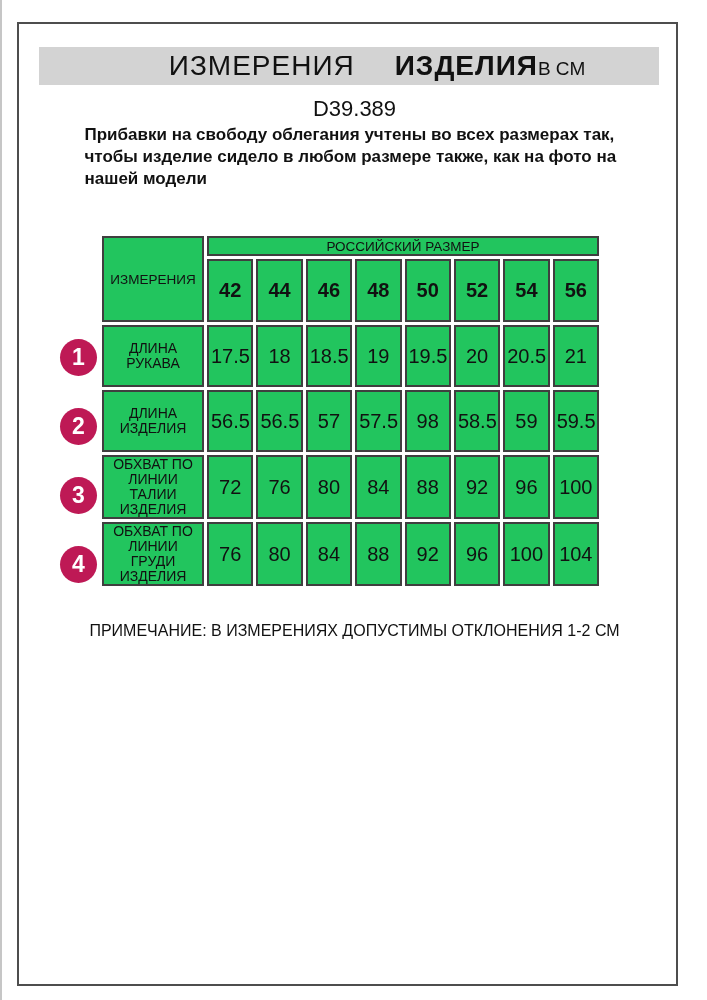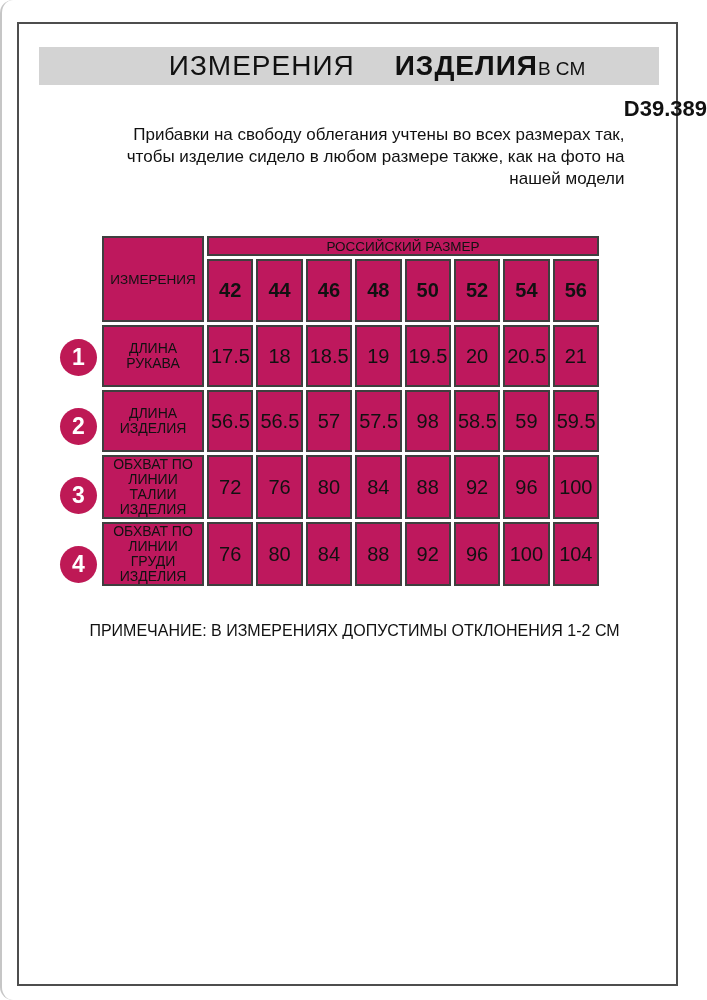--- a/index.html
+++ b/index.html
@@ -5,21 +5,20 @@
   html,body { margin:0; padding:0; background:#ffffff; }
   .page {
     position:relative;
     width:707px; height:1000px;
     background:#ffffff;
     font-family:"Liberation Sans", sans-serif;
     color:#111;
     overflow:hidden;
     border-left:2px solid #c6c6c6;
     box-sizing:border-box;
-    border-radius:13px;
   }
   .frame {
     position:absolute; left:15px; top:22px;
     width:657px; height:960px;
     border:2px solid #4e4e4e;
   }
   .titlebar {
     position:absolute; left:37px; top:47px;
     width:620px; height:38px;
     background:#d3d3d3;
@@ -28,36 +27,36 @@
   .titlebar-inner {
     display:flex; align-items:baseline;
     transform:translateX(28px);
     white-space:nowrap;
   }
   .title-w1 { font-size:28px; font-weight:400; letter-spacing:1px; }
   .title-w2 { font-size:28px; font-weight:700; margin-left:40px; letter-spacing:1px; }
   .title-w3 { font-size:19px; font-weight:400; }
   .product-code {
     position:absolute; left:0; top:96px; width:100%;
-    text-align:right; font-size:22px; font-weight:700;
+    text-align:center; font-size:22px; font-weight:400;
   }
   .description {
     position:absolute; left:50%; top:124px; transform:translateX(-50%);
-    width:540px; text-align:right;
-    font-size:17px; line-height:22px; font-weight:400;
+    width:540px; text-align:left;
+    font-size:17px; line-height:22px; font-weight:700;
   }
   .table-zone { position:absolute; left:97px; top:233px; }
   table.size-table {
     border-collapse:separate; border-spacing:3px;
     table-layout:fixed; width:503px;
   }
   table.size-table col.c-label { width:102px; }
   table.size-table th, table.size-table td {
     border:2px solid #3f3f3f;
-    background:#be185d;
+    background:#22c55e;
     text-align:center; vertical-align:middle;
     padding:0 2px;
     font-weight:400;
   }
   tr.r-group th { height:16px; font-size:13.5px; }
   th.corner { font-size:13.5px; }
   tr.r-sizes th { height:59px; font-size:20px; font-weight:800; }
   tr.r-data { height:62px; }
   tr.r-data th.rowlabel {
     font-size:14px; line-height:15px;

